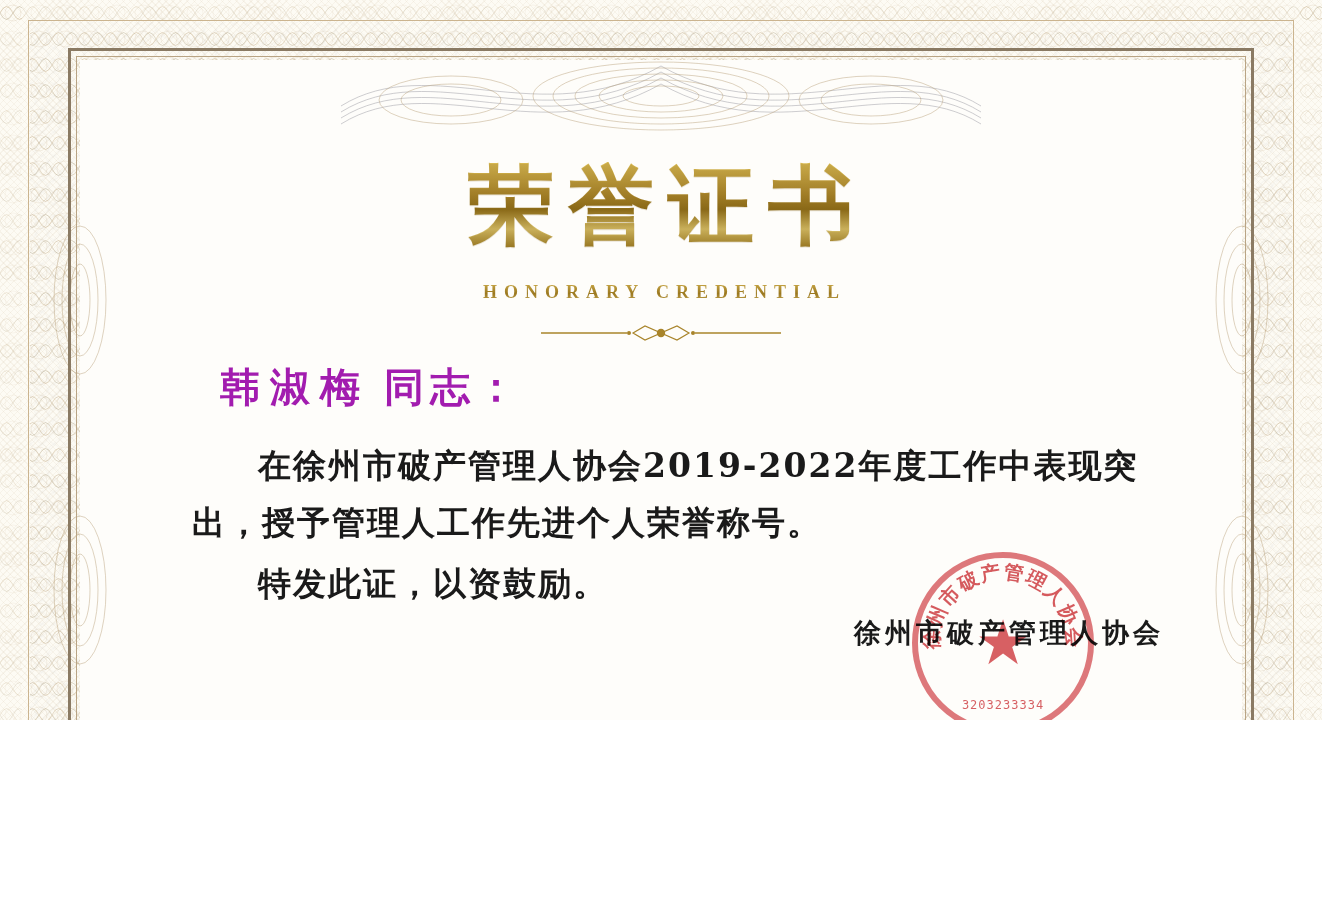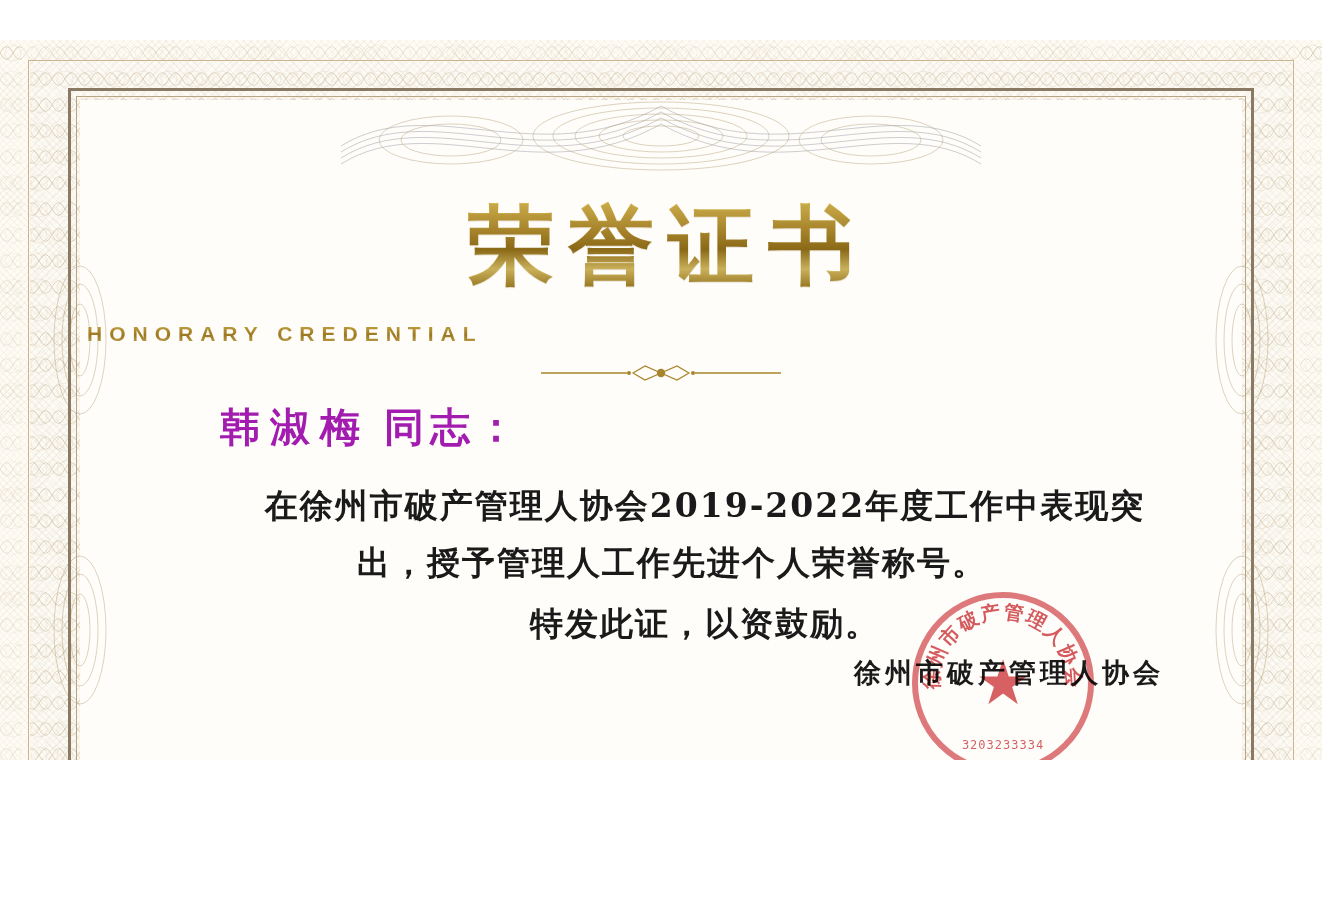--- a/index.html
+++ b/index.html
@@ -13,21 +13,20 @@
     font-family: "Liberation Serif", serif;
     overflow: hidden;
   }
 
   #certificate {
     position: relative;
     width: 1322px;
     height: 720px;
     background: #fdfcf7;
     overflow: hidden;
-    margin-top: 40px;
   }
 
   
   .bg-texture {
     position: absolute;
     inset: 0;
     background-color: #fdfbf4;
     background-image:
       repeating-linear-gradient(45deg, rgba(186,160,120,0.09) 0px, rgba(186,160,120,0.09) 1px, transparent 1px, transparent 5px),
       repeating-linear-gradient(-45deg, rgba(186,160,120,0.09) 0px, rgba(186,160,120,0.09) 1px, transparent 1px, transparent 5px);
@@ -89,23 +88,23 @@
     background-clip: text;
     color: transparent;
     -webkit-text-fill-color: transparent;
     text-shadow: 0 1px 0 rgba(120,90,20,0.15);
   }
 
   .title-sub {
     position: absolute;
     top: 222px;
     left: 0; right: 0;
-    text-align: left;
-    font-family: Liberation Sans, sans-serif;
-    font-size: 21px;
+    text-align: center;
+    font-family: Liberation Serif, serif;
+    font-size: 18px;
     font-weight: 600;
     letter-spacing: 7px;
     text-indent: 7px;
     background: linear-gradient(180deg, #cfae4c 0%, #9b7820 55%, #c9ad5a 100%);
     -webkit-background-clip: text;
     background-clip: text;
     color: transparent;
     -webkit-text-fill-color: transparent;
   }
 
@@ -141,21 +140,20 @@
     font-family: "DejaVu Serif", "Liberation Serif", serif;
     font-size: 33px;
     font-weight: 700;
     color: #1a1a1a;
     line-height: 1.72;
     letter-spacing: 2px;
   }
   .body-text p {
     margin: 0 0 4px 0;
     text-indent: 66px;
-    text-align: center;
   }
 
   .signature-block {
     position: absolute;
     top: 548px;
     right: 78px;
     text-align: right;
     font-family: "DejaVu Serif", "Liberation Serif", serif;
     font-size: 27px;
     font-weight: 700;

